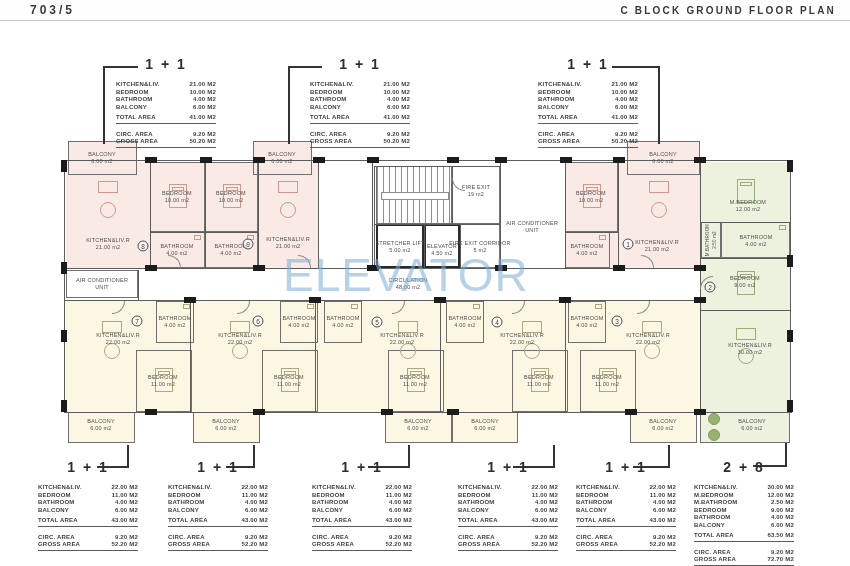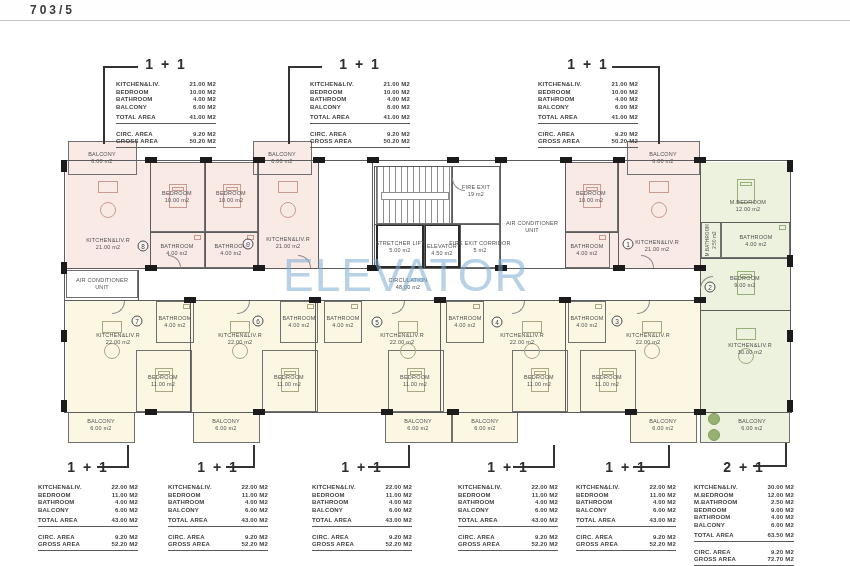--- a/index.html
+++ b/index.html
@@ -44,20 +44,21 @@
   .trw.ul{border-bottom:1px solid #5a5a5a;padding-bottom:1px;margin-bottom:2px}
   .trw.tot{margin-top:3px}
   .gap{height:5px}
 </style>
 </head>
 <body>
 
 <div class="page">
   <div class="hdr">
     <span class="hl">703/5</span>
+    <span class="hr">C BLOCK GROUND FLOOR PLAN</span>
   </div>
 
   <div id="plan">
       <div class="band" style="left: 66px; top: 162px; width: 252px; height: 106px; background: rgb(249, 234, 230);"></div>
       <div class="band" style="left: 565px; top: 162px; width: 135px; height: 106px; background: rgb(249, 234, 230);"></div>
       <div class="band" style="left: 318px; top: 162px; width: 247px; height: 106px; background: rgb(255, 255, 255);"></div>
       <div class="band" style="left: 701px; top: 162px; width: 89px; height: 250px; background: rgb(236, 242, 221);"></div>
       <div class="band" style="left: 66px; top: 301px; width: 634px; height: 111px; background: rgb(252, 247, 227);"></div>
       <div class="band" style="left: 66px; top: 269px; width: 634px; height: 31px; background: rgb(255, 255, 255);"></div>
       <div class="wl" style="left: 64px; top: 160px; width: 728px; height: 1px;"></div>
@@ -702,21 +703,21 @@
         <div class="trw">
           <span>CIRC. AREA</span>
           <span class="v">9.20 M2</span>
         </div>
         <div class="trw ul">
           <span>GROSS AREA</span>
           <span class="v">52.20 M2</span>
         </div>
       </div>
       <div class="spec" style="left: 694px; top: 459px;">
-        <div class="tt">2 + 1</div>
+        <div class="tt">2 + 8</div>
         <div class="trw">
           <span>KITCHEN&amp;LIV.</span>
           <span class="v">30.00 M2</span>
         </div>
         <div class="trw">
           <span>M.BEDROOM</span>
           <span class="v">12.00 M2</span>
         </div>
         <div class="trw">
           <span>M.BATHROOM</span>

